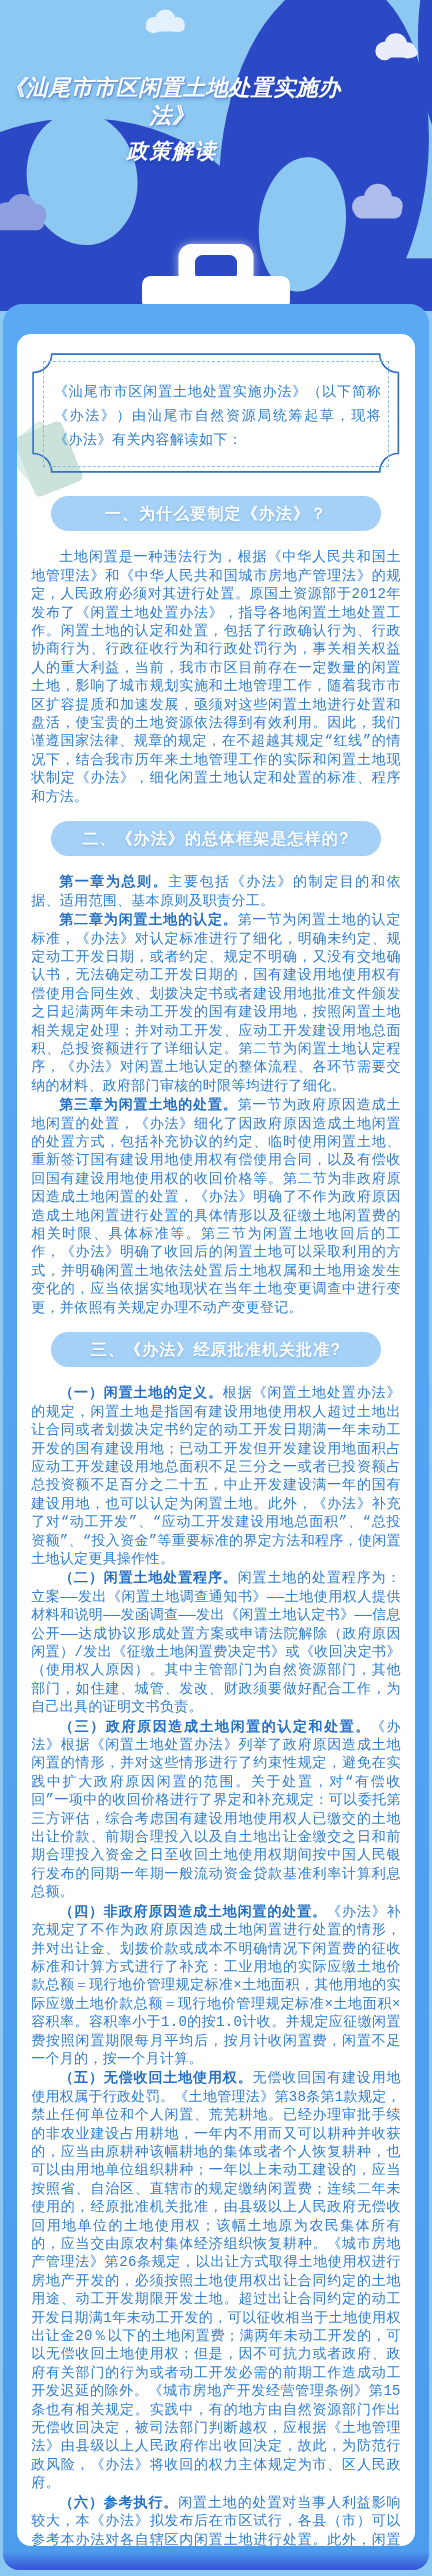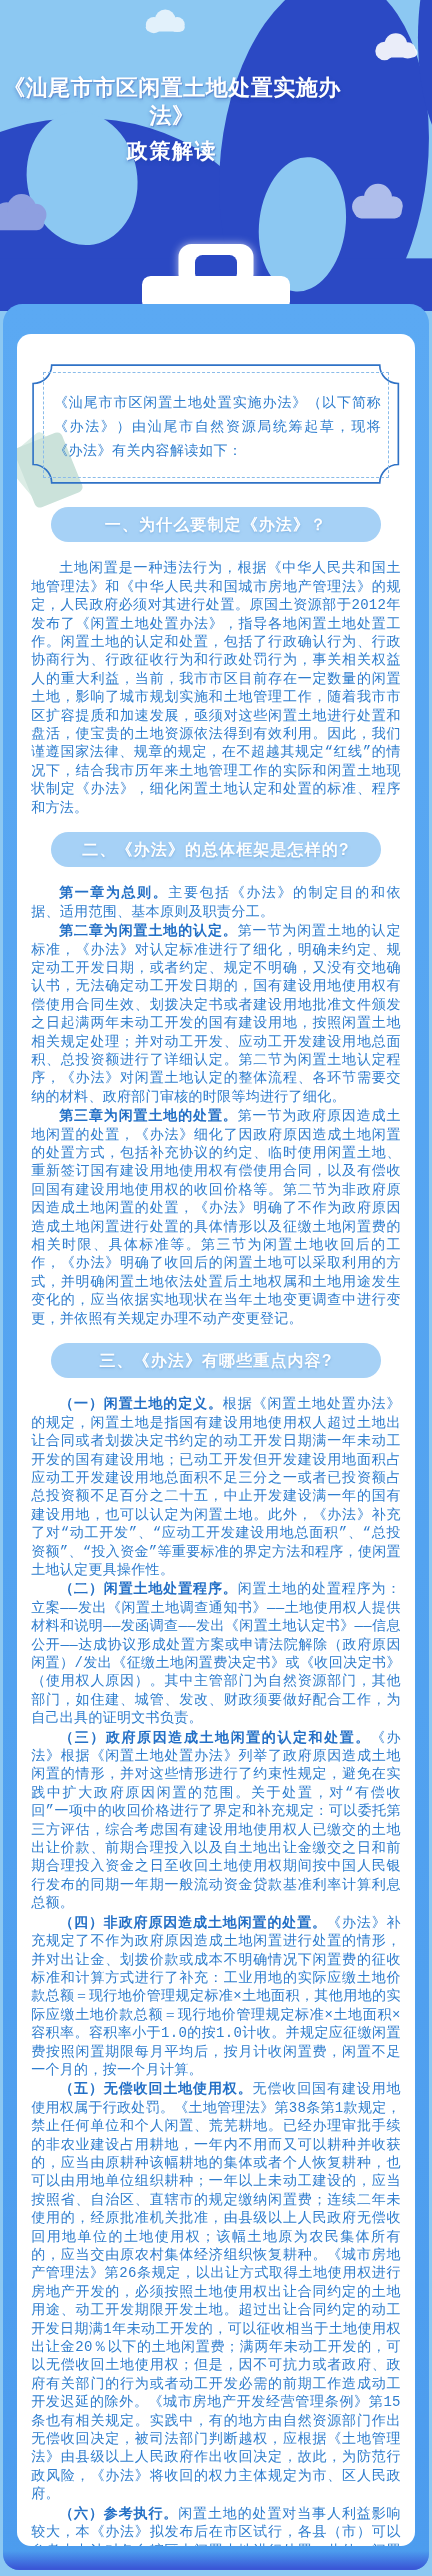--- a/index.html
+++ b/index.html
@@ -12,21 +12,21 @@
     --lead-blue:#2470C6;
     --frame-blue:#2F72C6;
     --dash-blue:#8ABCEA;
     --note-green:#CBE2DA;
   }
   html,body{margin:0;padding:0;}
   body{background:#666;font-family:"Liberation Sans","DejaVu Sans",sans-serif;}
   #page{position:relative;width:432px;height:2576px;margin:0 auto;overflow:hidden;
         background:var(--bg-blue);}
   
-  .header{position:absolute;top:0;left:0;width:344px;height:311px;}
+  .header{position:absolute;top:0;left:0;width:344px;height:311px;font-style:italic;}
   .header svg{position:absolute;top:0;left:0;}
   .titles{position:absolute;top:74px;left:0;width:100%;text-align:center;color:#fff;
           font-weight:bold;z-index:3;
           text-shadow:0 1.6px 3.8px rgba(25,60,160,.38),1.1px 1.1px 0 rgba(35,70,180,.28);}
   .title-1{font-size:22px;letter-spacing:0.5px;line-height:28px;}
   .title-2{font-size:21px;letter-spacing:1.6px;line-height:27px;margin-top:6.5px;}
   
   .handle-grip{position:absolute;left:50%;transform:translateX(-50%);top:244px;width:75px;height:43px;
                background:#fff;border-radius:13px;z-index:4;box-shadow:0 0 8.6px rgba(255,255,255,.65);}
   .handle-hole{position:absolute;left:50%;transform:translateX(-50%);top:255px;width:42px;height:26px;
@@ -34,21 +34,21 @@
   .handle-bar{position:absolute;left:50%;transform:translateX(-50%);top:276px;width:148px;height:34px;
               background:#fff;border-radius:8.6px;z-index:6;}
   
   .case{position:absolute;top:304px;left:3.2px;right:3.2px;bottom:6.5px;z-index:7;
         background:linear-gradient(180deg,#5BA9F3 0%,#53A3F0 55%,#4C9CEE 100%);
         border-radius:19.5px 19.5px 16px 16px;}
   .case::after{content:"";position:absolute;left:0;right:0;bottom:0;height:18.4px;
         border-radius:0 0 16px 16px;
         background:linear-gradient(180deg,rgba(58,87,214,0) 0%,#3A57D6 92%);}
   .panel{position:absolute;top:30px;left:14px;right:14px;bottom:24px;background:#fff;
-         border-radius:14px;padding:30px 14px 16px;box-sizing:border-box;overflow:hidden;}
+         border-radius:14px;padding:19px 14px 16px;box-sizing:border-box;overflow:hidden;}
   
   .intro{position:relative;height:120px;margin:0 1.1px 23px;}
   .intro-note{position:absolute;left:-9.7px;bottom:-18.4px;width:51px;height:64px;z-index:0;
               background:var(--note-green);border-radius:5.4px;transform:rotate(-22deg);}
   .intro-note2{position:absolute;left:-16px;bottom:-14px;width:49px;height:59px;z-index:0;
               background:#DCEDE6;border-radius:5.4px;transform:rotate(-40deg);}
   .intro-frame{position:absolute;inset:0;z-index:1;}
   .intro-dashed{position:absolute;top:7.6px;left:10.8px;right:10.8px;bottom:6.5px;z-index:1;
                 border:1.1px dashed var(--dash-blue);}
   .intro-text{position:absolute;top:26px;left:21.6px;right:18.4px;z-index:2;
@@ -134,21 +134,21 @@
           </section>
           <section>
             <div class="pill"><span>二、《办法》的总体框架是怎样的?</span></div>
             <div class="section-body">
               <p><b class="lead">第一章为总则。</b><span>主要包括《办法》的制定目的和依据、适用范围、基本原则及职责分工。</span></p>
               <p><b class="lead">第二章为闲置土地的认定。</b><span>第一节为闲置土地的认定标准，《办法》对认定标准进行了细化，明确未约定、规定动工开发日期，或者约定、规定不明确，又没有交地确认书，无法确定动工开发日期的，国有建设用地使用权有偿使用合同生效、划拨决定书或者建设用地批准文件颁发之日起满两年未动工开发的国有建设用地，按照闲置土地相关规定处理；并对动工开发、应动工开发建设用地总面积、总投资额进行了详细认定。第二节为闲置土地认定程序，《办法》对闲置土地认定的整体流程、各环节需要交纳的材料、政府部门审核的时限等均进行了细化。</span></p>
               <p><b class="lead">第三章为闲置土地的处置。</b><span>第一节为政府原因造成土地闲置的处置，《办法》细化了因政府原因造成土地闲置的处置方式，包括补充协议的约定、临时使用闲置土地、重新签订国有建设用地使用权有偿使用合同，以及有偿收回国有建设用地使用权的收回价格等。第二节为非政府原因造成土地闲置的处置，《办法》明确了不作为政府原因造成土地闲置进行处置的具体情形以及征缴土地闲置费的相关时限、具体标准等。第三节为闲置土地收回后的工作，《办法》明确了收回后的闲置土地可以采取利用的方式，并明确闲置土地依法处置后土地权属和土地用途发生变化的，应当依据实地现状在当年土地变更调查中进行变更，并依照有关规定办理不动产变更登记。</span></p>
             </div>
           </section>
           <section>
-            <div class="pill"><span>三、《办法》有哪些重点内容?</span></div>
+            <div class="pill"><span>三、《办法》经原批准机关批准?</span></div>
             <div class="section-body">
               <p><b class="lead">（一）闲置土地的定义。</b><span>根据《闲置土地处置办法》的规定，闲置土地是指国有建设用地使用权人超过土地出让合同或者划拨决定书约定的动工开发日期满一年未动工开发的国有建设用地；已动工开发但开发建设用地面积占应动工开发建设用地总面积不足三分之一或者已投资额占总投资额不足百分之二十五，中止开发建设满一年的国有建设用地，也可以认定为闲置土地。此外，《办法》补充了对“动工开发”、“应动工开发建设用地总面积”、“总投资额”、“投入资金”等重要标准的界定方法和程序，使闲置土地认定更具操作性。</span></p>
               <p><b class="lead">（二）闲置土地处置程序。</b><span>闲置土地的处置程序为：立案——发出《闲置土地调查通知书》——土地使用权人提供材料和说明——发函调查——发出《闲置土地认定书》——信息公开——达成协议形成处置方案或申请法院解除（政府原因闲置）/发出《征缴土地闲置费决定书》或《收回决定书》（使用权人原因）。其中主管部门为自然资源部门，其他部门，如住建、城管、发改、财政须要做好配合工作，为自己出具的证明文书负责。</span></p>
               <p><b class="lead">（三）政府原因造成土地闲置的认定和处置。</b><span>《办法》根据《闲置土地处置办法》列举了政府原因造成土地闲置的情形，并对这些情形进行了约束性规定，避免在实践中扩大政府原因闲置的范围。关于处置，对“有偿收回”一项中的收回价格进行了界定和补充规定：可以委托第三方评估，综合考虑国有建设用地使用权人已缴交的土地出让价款、前期合理投入以及自土地出让金缴交之日和前期合理投入资金之日至收回土地使用权期间按中国人民银行发布的同期一年期一般流动资金贷款基准利率计算利息总额。</span></p>
               <p><b class="lead">（四）非政府原因造成土地闲置的处置。</b><span>《办法》补充规定了不作为政府原因造成土地闲置进行处置的情形，并对出让金、划拨价款或成本不明确情况下闲置费的征收标准和计算方式进行了补充：工业用地的实际应缴土地价款总额＝现行地价管理规定标准×土地面积，其他用地的实际应缴土地价款总额＝现行地价管理规定标准×土地面积×容积率。容积率小于1.0的按1.0计收。并规定应征缴闲置费按照闲置期限每月平均后，按月计收闲置费，闲置不足一个月的，按一个月计算。</span></p>
               <p><b class="lead">（五）无偿收回土地使用权。</b><span>无偿收回国有建设用地使用权属于行政处罚。《土地管理法》第38条第1款规定，禁止任何单位和个人闲置、荒芜耕地。已经办理审批手续的非农业建设占用耕地，一年内不用而又可以耕种并收获的，应当由原耕种该幅耕地的集体或者个人恢复耕种，也可以由用地单位组织耕种；一年以上未动工建设的，应当按照省、自治区、直辖市的规定缴纳闲置费；连续二年未使用的，经原批准机关批准，由县级以上人民政府无偿收回用地单位的土地使用权；该幅土地原为农民集体所有的，应当交由原农村集体经济组织恢复耕种。《城市房地产管理法》第26条规定，以出让方式取得土地使用权进行房地产开发的，必须按照土地使用权出让合同约定的土地用途、动工开发期限开发土地。超过出让合同约定的动工开发日期满1年未动工开发的，可以征收相当于土地使用权出让金20％以下的土地闲置费；满两年未动工开发的，可以无偿收回土地使用权；但是，因不可抗力或者政府、政府有关部门的行为或者动工开发必需的前期工作造成动工开发迟延的除外。《城市房地产开发经营管理条例》第15条也有相关规定。实践中，有的地方由自然资源部门作出无偿收回决定，被司法部门判断越权，应根据《土地管理法》由县级以上人民政府作出收回决定，故此，为防范行政风险，《办法》将收回的权力主体规定为市、区人民政府。</span></p>
               <p><b class="lead">（六）参考执行。</b><span>闲置土地的处置对当事人利益影响较大，本《办法》拟发布后在市区试行，各县（市）可以参考本办法对各自辖区内闲置土地进行处置。此外，闲置的集体建设用地也可以参考本《办法》，由集体组织进行处置。</span></p>
             </div>
           </section>
         </div>

